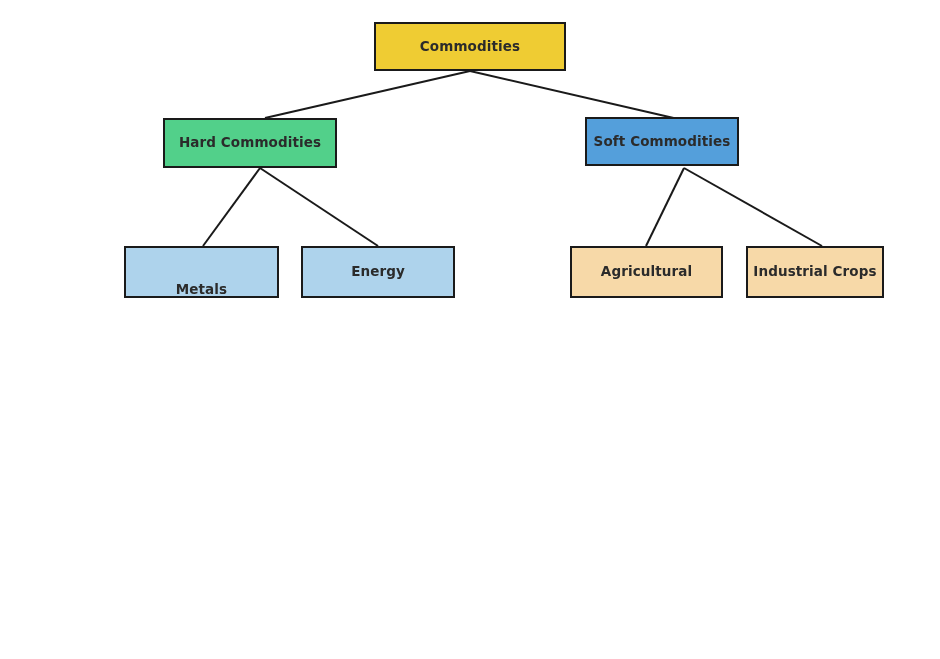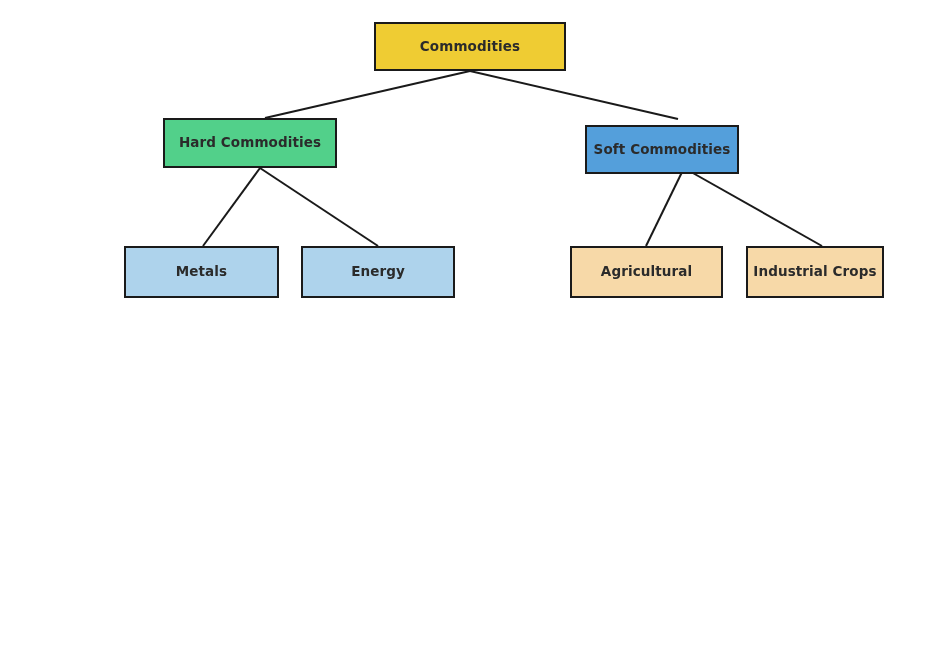--- a/index.html
+++ b/index.html
@@ -57,20 +57,21 @@
     background: #52D08A;
   }
   #node-soft-commodities {
     left: 585px; top: 119px; width: 154px; height: 49px;
     background: #549FDB;
   }
   
   #node-metals {
     left: 124px; top: 246px; width: 155px; height: 52px;
     background: #AED3EC;
+    align-items: flex-end;
   }
   #node-energy {
     left: 301px; top: 246px; width: 154px; height: 52px;
     background: #AED3EC;
   }
   #node-agricultural {
     left: 570px; top: 246px; width: 153px; height: 52px;
     background: #F7D9A8;
   }
   #node-industrial-crops {
@@ -93,21 +94,21 @@
   </svg>
 
   <div class="node" id="node-commodities" style="left: 374px; top: 22px; width: 192px; height: 49px; background: rgb(239, 204, 51); border-color: rgb(26, 26, 26);">
     <span class="node-label" style="color: rgb(43, 43, 43);">Commodities</span>
   </div>
 
   <div class="node" id="node-hard-commodities" style="left: 163px; top: 118px; width: 174px; height: 50px; background: rgb(82, 208, 138); border-color: rgb(26, 26, 26);">
     <span class="node-label" style="color: rgb(43, 43, 43);">Hard Commodities</span>
   </div>
 
-  <div class="node" id="node-soft-commodities" style="left: 585px; top: 125px; width: 154px; height: 49px; background: rgb(84, 159, 219); border-color: rgb(26, 26, 26);">
+  <div class="node" id="node-soft-commodities" style="left: 585px; top: 117px; width: 154px; height: 49px; background: rgb(84, 159, 219); border-color: rgb(26, 26, 26);">
     <span class="node-label" style="color: rgb(43, 43, 43);">Soft Commodities</span>
   </div>
 
   <div class="node" id="node-metals" style="left: 124px; top: 246px; width: 155px; height: 52px; background: rgb(174, 211, 236); border-color: rgb(26, 26, 26);">
     <span class="node-label" style="color: rgb(43, 43, 43);">Metals</span>
   </div>
 
   <div class="node" id="node-energy" style="left: 301px; top: 246px; width: 154px; height: 52px; background: rgb(174, 211, 236); border-color: rgb(26, 26, 26);">
     <span class="node-label" style="color: rgb(43, 43, 43);">Energy</span>
   </div>

